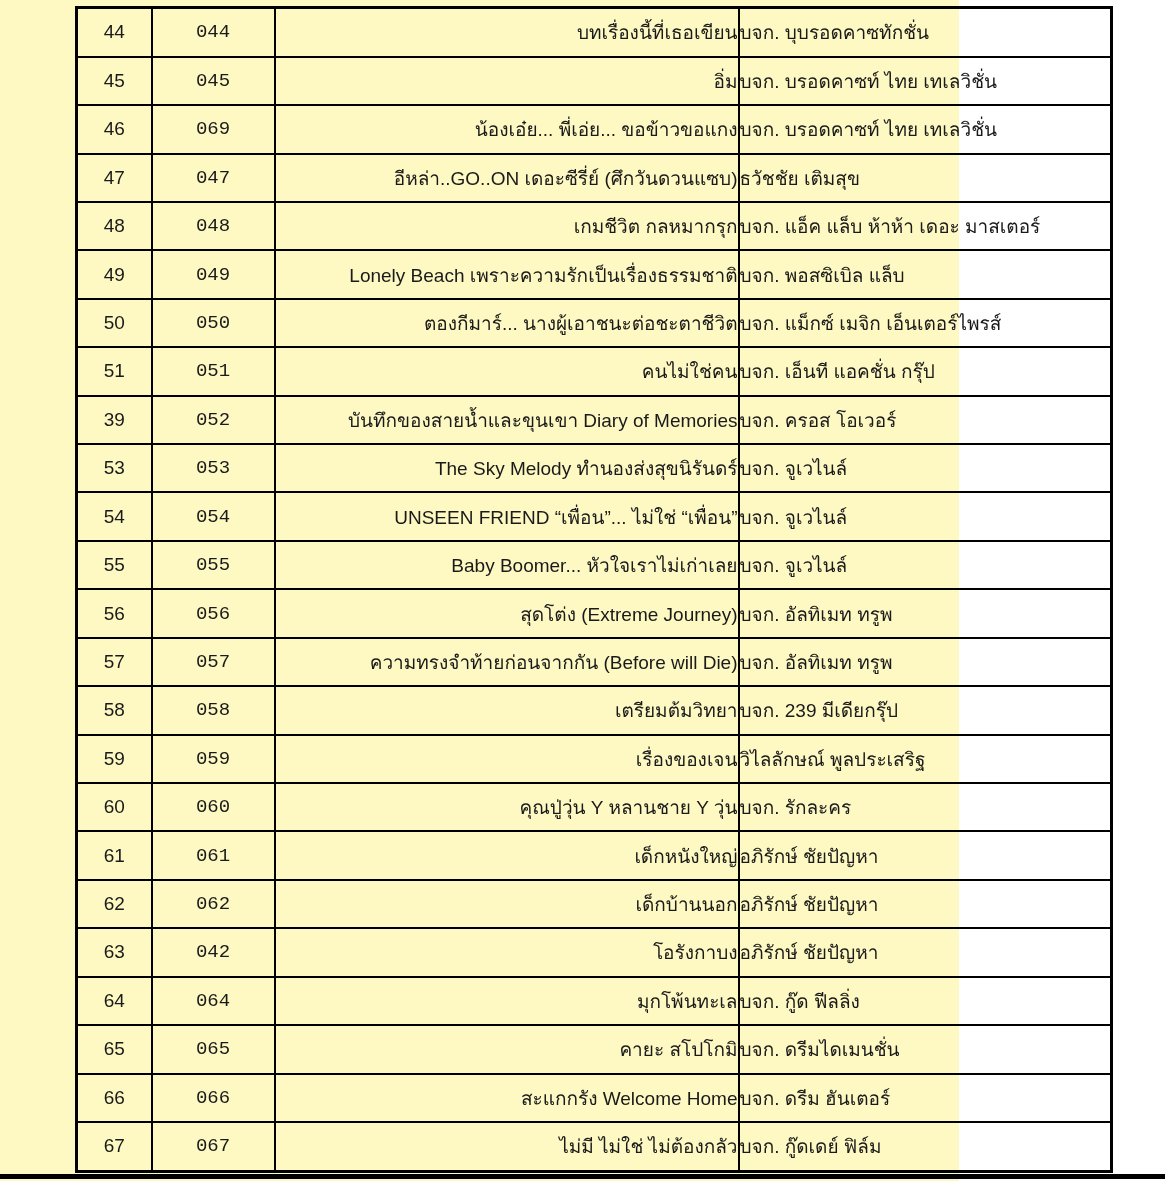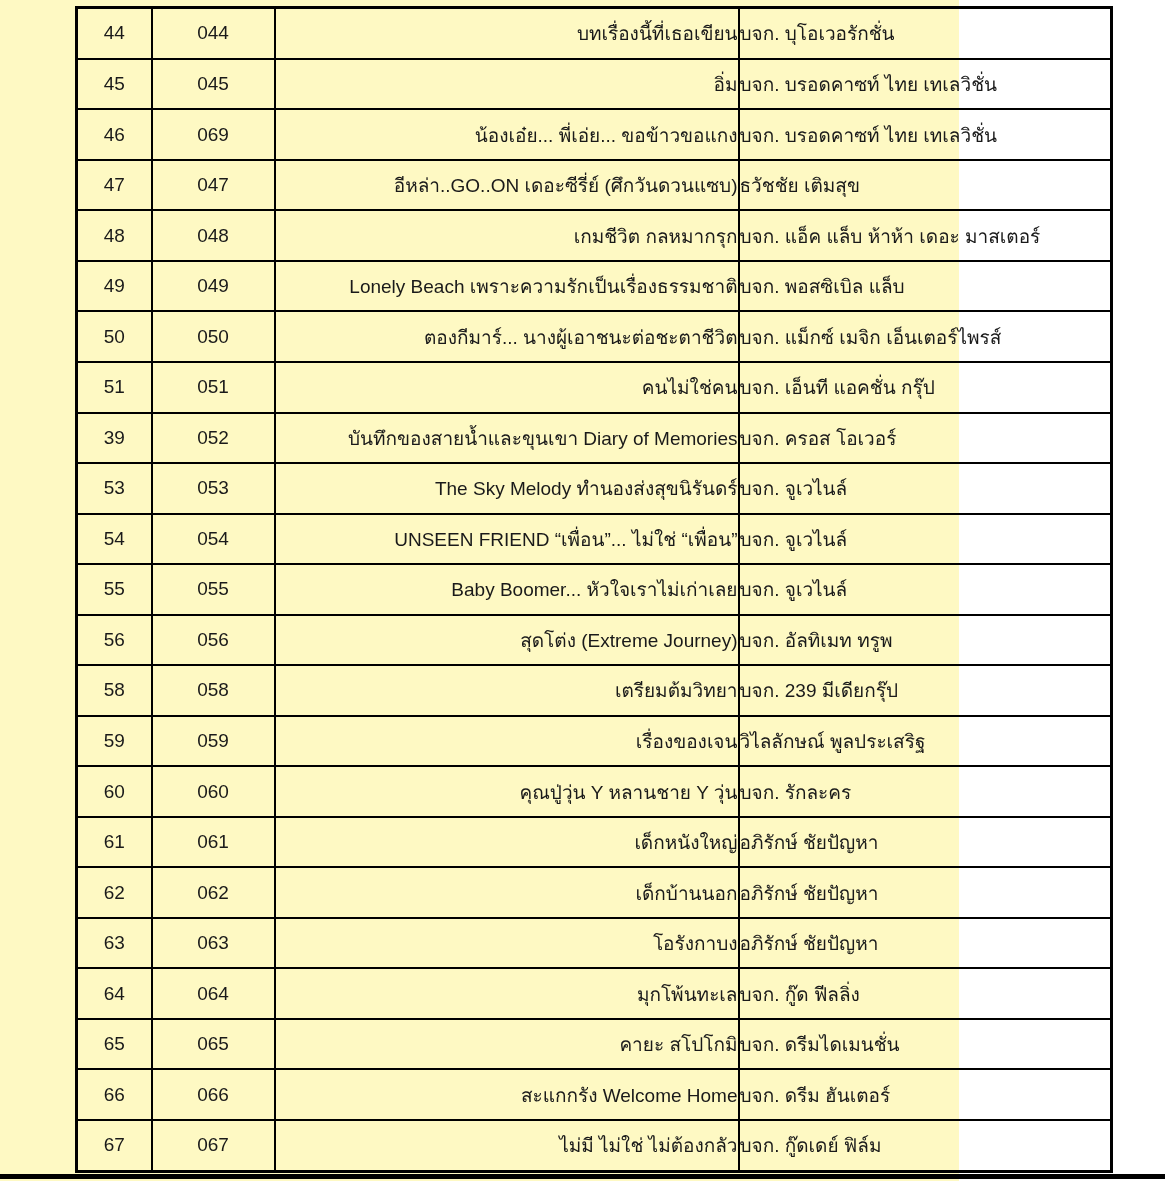--- a/index.html
+++ b/index.html
@@ -35,21 +35,21 @@
     border: 2px solid #000000;
     font-size: 19px;
     color: #1a1a1a;
     vertical-align: middle;
     padding: 0;
     overflow: hidden;
     white-space: nowrap;
   }
   table.program-table { border: 3px solid #000000; }
   td.col-no   { text-align: center; font-size: 20px; }
-  td.col-code { text-align: center; font-size: 20px; }
+  td.col-code { text-align: center; font-size: 20px; font-family: Liberation Mono, monospace; }
   td.col-title    { text-align: right; padding-left: 12px; padding-right: 4px; }
   td.col-producer { text-align: left; padding-left: 12px; padding-right: 4px; }
   .bottom-rule {
     position: absolute;
     left: 0;
     top: 1174px;
     width: 1165px;
     height: 5px;
     background: #000000;
   }
@@ -64,21 +64,21 @@
       <col style="width:75px">
       <col style="width:123px">
       <col style="width:464px">
       <col style="width:373px">
     </colgroup>
     <tbody>
         <tr>
           <td class="col-no">44</td>
           <td class="col-code">044</td>
           <td class="col-title">บทเรื่องนี้ที่เธอเขียน</td>
-          <td class="col-producer">บจก. บุโอเวอรักชั่น</td>
+          <td class="col-producer">บจก. บุบรอดคาซทักชั่น</td>
         </tr>
         <tr>
           <td class="col-no">45</td>
           <td class="col-code">045</td>
           <td class="col-title">อิ่ม</td>
           <td class="col-producer">บจก. บรอดคาซท์ ไทย เทเลวิชั่น</td>
         </tr>
         <tr>
           <td class="col-no">46</td>
           <td class="col-code">069</td>
@@ -139,20 +139,26 @@
           <td class="col-title">Baby Boomer... หัวใจเราไม่เก่าเลย</td>
           <td class="col-producer">บจก. จูเวไนล์</td>
         </tr>
         <tr>
           <td class="col-no">56</td>
           <td class="col-code">056</td>
           <td class="col-title">สุดโต่ง (Extreme Journey)</td>
           <td class="col-producer">บจก. อัลทิเมท ทรูพ</td>
         </tr>
         <tr>
+          <td class="col-no">57</td>
+          <td class="col-code">057</td>
+          <td class="col-title">ความทรงจำท้ายก่อนจากกัน (Before will Die)</td>
+          <td class="col-producer">บจก. อัลทิเมท ทรูพ</td>
+        </tr>
+        <tr>
           <td class="col-no">58</td>
           <td class="col-code">058</td>
           <td class="col-title">เตรียมต้มวิทยา</td>
           <td class="col-producer">บจก. 239 มีเดียกรุ๊ป</td>
         </tr>
         <tr>
           <td class="col-no">59</td>
           <td class="col-code">059</td>
           <td class="col-title">เรื่องของเจน</td>
           <td class="col-producer">วิไลลักษณ์ พูลประเสริฐ</td>
@@ -170,21 +176,21 @@
           <td class="col-producer">อภิรักษ์ ชัยปัญหา</td>
         </tr>
         <tr>
           <td class="col-no">62</td>
           <td class="col-code">062</td>
           <td class="col-title">เด็กบ้านนอก</td>
           <td class="col-producer">อภิรักษ์ ชัยปัญหา</td>
         </tr>
         <tr>
           <td class="col-no">63</td>
-          <td class="col-code">063</td>
+          <td class="col-code">042</td>
           <td class="col-title">โอรังกาบง</td>
           <td class="col-producer">อภิรักษ์ ชัยปัญหา</td>
         </tr>
         <tr>
           <td class="col-no">64</td>
           <td class="col-code">064</td>
           <td class="col-title">มุกโพ้นทะเล</td>
           <td class="col-producer">บจก. กู๊ด ฟีลลิ่ง</td>
         </tr>
         <tr>

